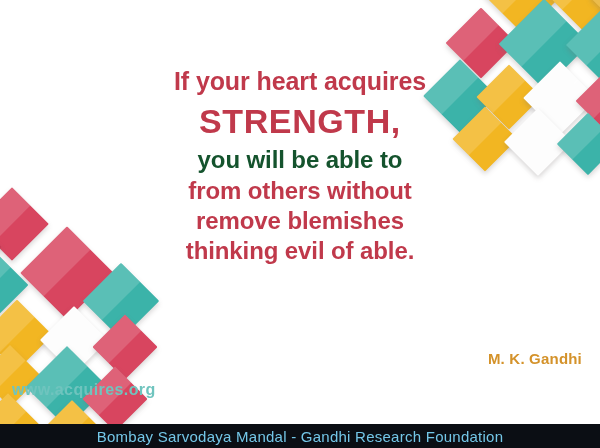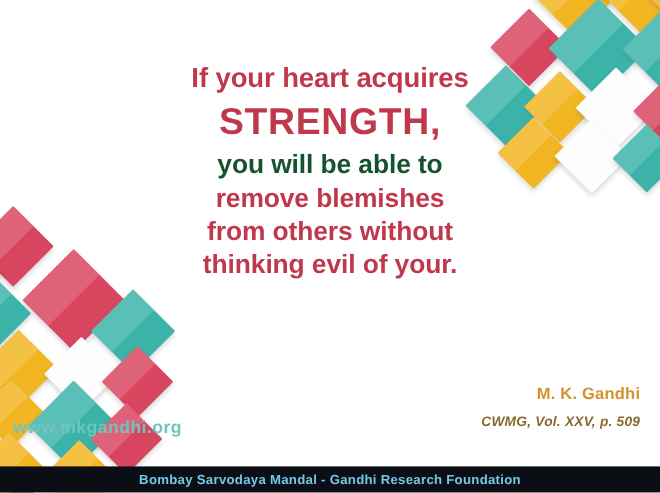--- a/index.html
+++ b/index.html
@@ -48,21 +48,21 @@
     background: rgba(255,255,255,0.16);
   }
   .dia.sh {
     box-shadow: 2px 2px 5px rgba(120,110,110,0.28);
   }
 
   
   #quote {
     position: absolute;
     left: 118px;
-    top: 56px;
+    top: 66px;
     width: 364px;
     text-align: center;
   }
   .qline {
     font-weight: bold;
     line-height: 1.26;
     letter-spacing: -0.1px;
     white-space: nowrap;
   }
   .qline.l1 { font-size: 25px; }
@@ -108,22 +108,22 @@
     position: absolute;
     left: 0;
     bottom: 0;
     width: 600px;
     height: 24px;
     display: flex;
     align-items: center;
     justify-content: center;
   }
   #footer-text {
-    font-size: 12px;
-    font-weight: bold;
+    font-size: 15px;
+    font-weight: normal;
     letter-spacing: 0.25px;
   }
 </style>
 </head>
 <body>
 
 <div id="card" style="background: rgb(255, 255, 255);">
 
   <div class="mosaic" id="mosaic-tr">
 
@@ -160,27 +160,26 @@
     <div class="dia sh" style="left:30px;  top:210px; width:52px; height:52px; background:#F2B622;"></div>
     <div class="dia sh" style="left:96px;  top:216px; width:48px; height:48px; background:#F2B622;"></div>
 
     <div class="dia sh" style="left:46px;  top:252px; width:44px; height:44px; background:#D8455F;"></div>
   </div>
 
   <div id="quote">
     <div class="qline l1" style="color: rgb(192, 57, 75);">If your heart acquires</div>
     <div class="qline l2" style="color: rgb(192, 57, 75);">STRENGTH,</div>
     <div class="qline l3" style="color: #14532d;">you will be able to</div>
+    <div class="qline l5" style="color: rgb(192, 57, 75);">from others without</div>
     <div class="qline l4" style="color: rgb(192, 57, 75);">remove blemishes</div>
-    <div class="qline l5" style="color: rgb(192, 57, 75);">from others without</div>
-    <div class="qline l6" style="color: rgb(192, 57, 75);">thinking evil of your.</div>
+    <div class="qline l6" style="color: rgb(192, 57, 75);">thinking evil of able.</div>
   </div>
 
   <div id="author" style="color: rgb(212, 146, 42);">M. K. Gandhi</div>
-  <div id="source" style="color: rgb(138, 106, 47);">CWMG, Vol. XXV, p. 509</div>
 
-  <div id="site-url" style="color: rgb(111, 196, 190);">www.mkgandhi.org</div>
+  <div id="site-url" style="color: rgb(111, 196, 190);">www.acquires.org</div>
 
   <div id="footer" style="background: rgb(11, 14, 20);">
     <span id="footer-text" style="color: rgb(116, 199, 232);">Bombay Sarvodaya Mandal - Gandhi Research Foundation</span>
   </div>
 
 </div>
 
 </body></html>

